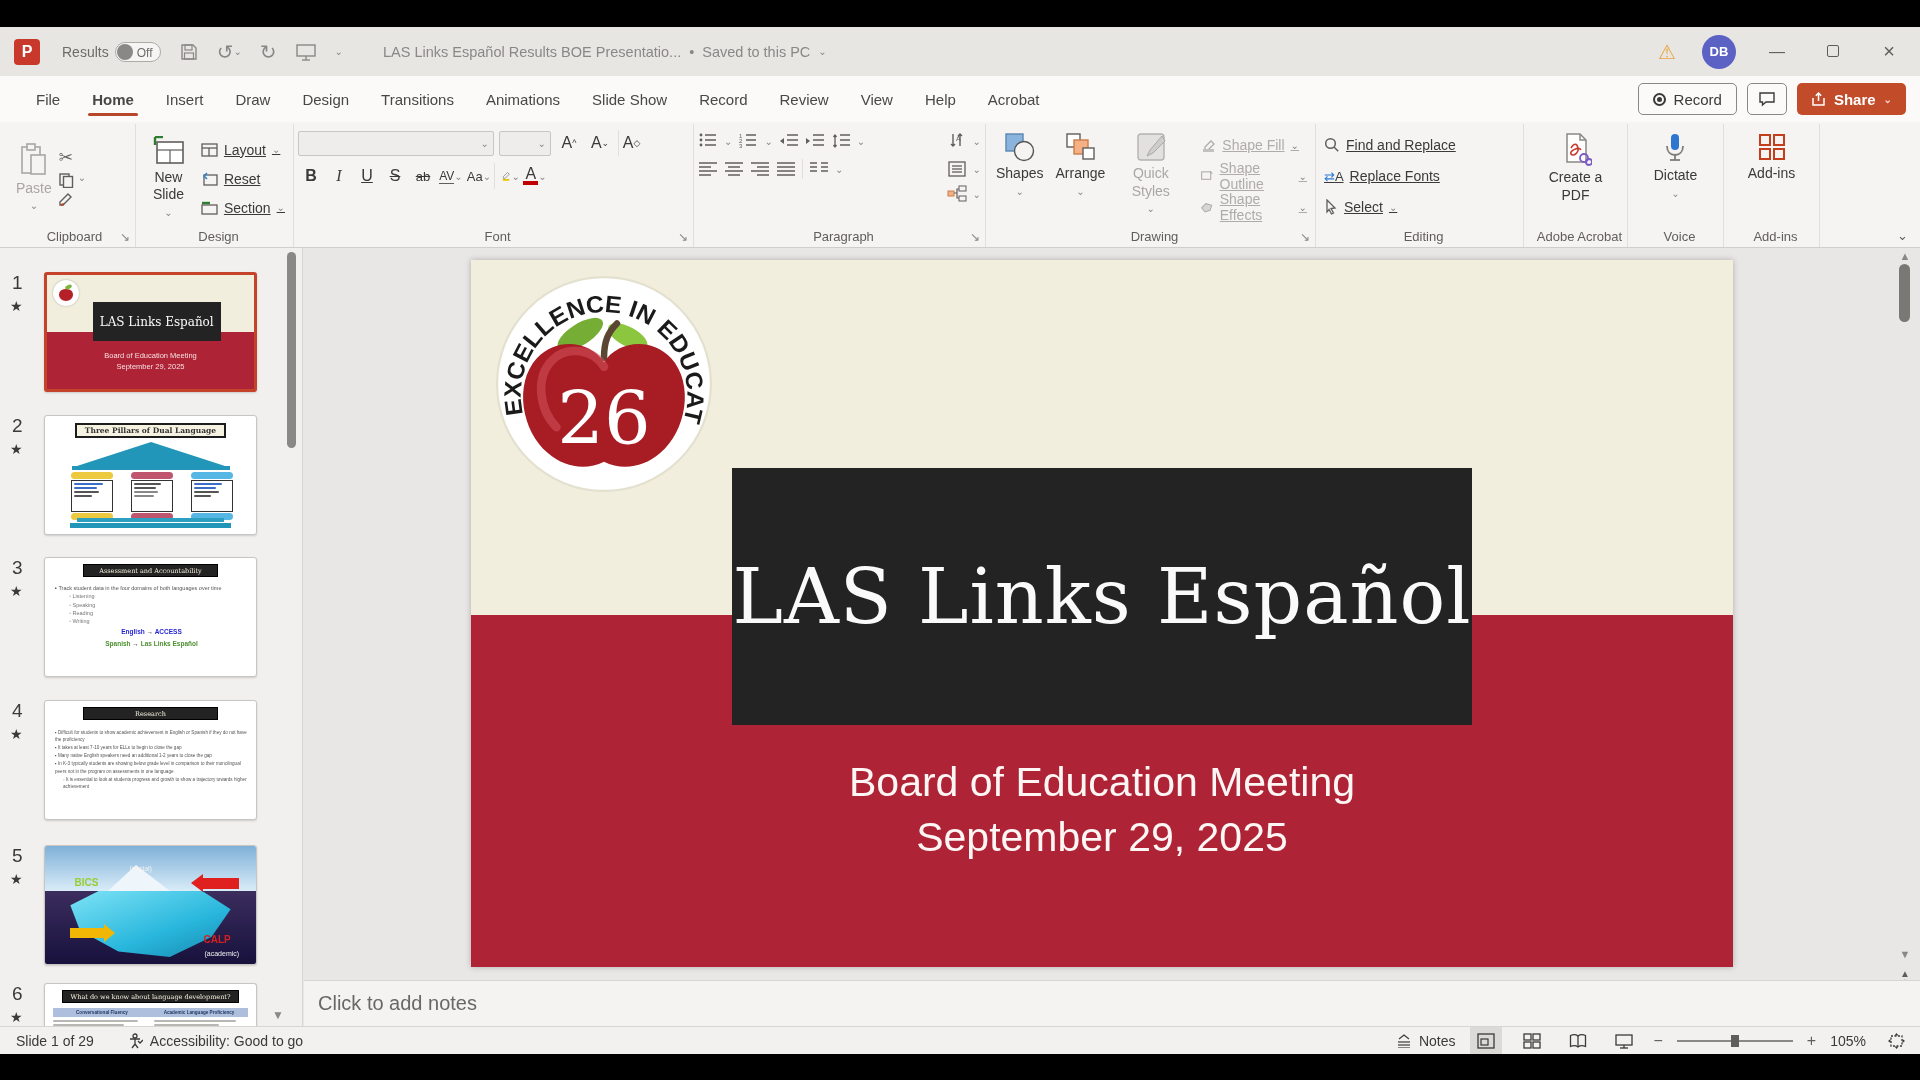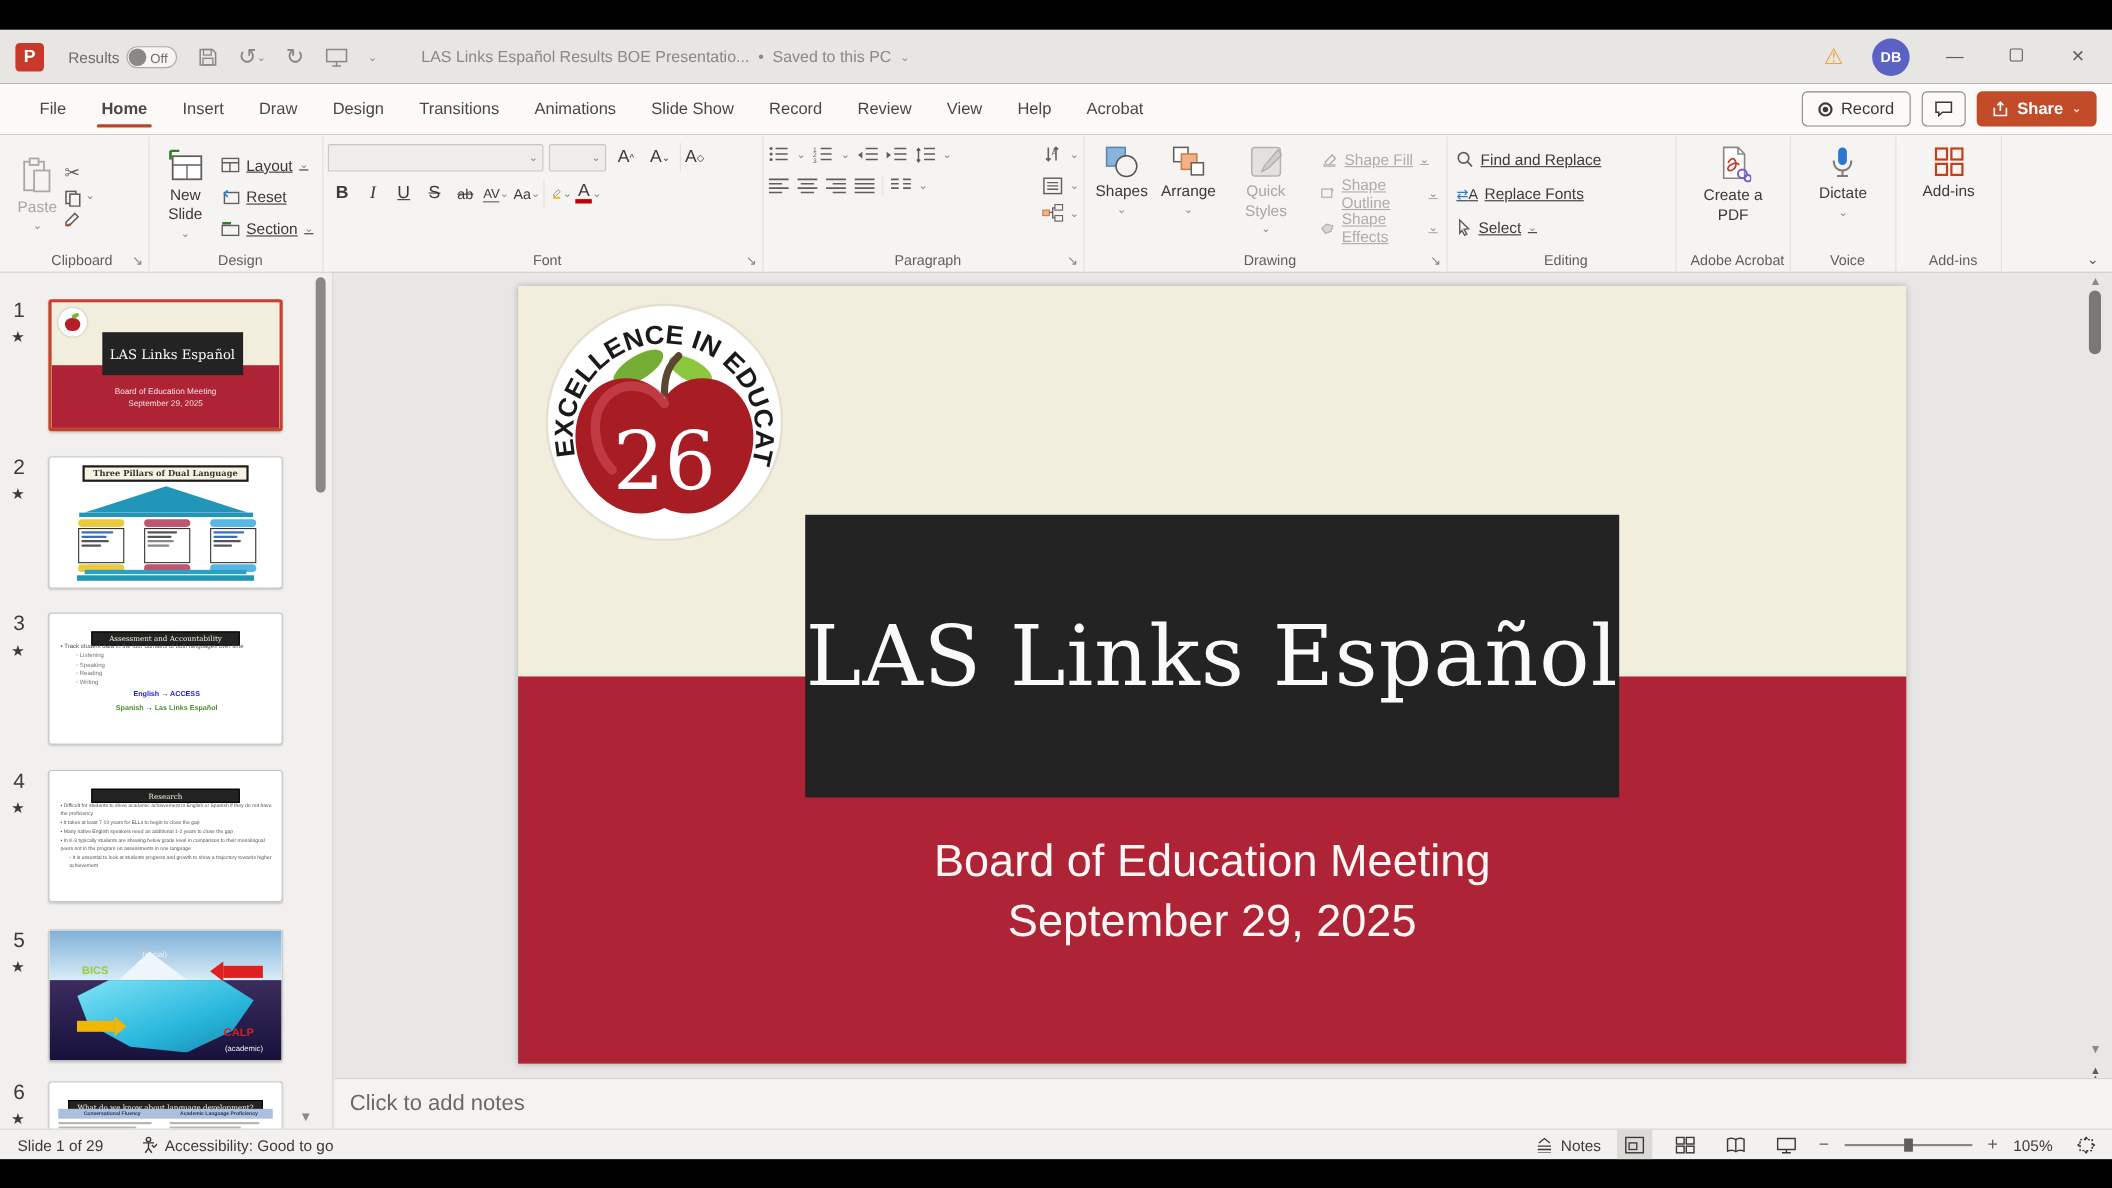--- a/index.html
+++ b/index.html
@@ -77,21 +77,21 @@
   .m2-roof { position:absolute; left:50%; top:26px; transform:translateX(-50%); width:0; height:0; border-left:74px solid transparent; border-right:74px solid transparent; border-bottom:24px solid #2196b8; }
   .m2-roofbar { position:absolute; left:50%; top:50px; transform:translateX(-50%); width:158px; height:4px; background:#2196b8; }
   .m2-base1 { position:absolute; left:12%; bottom:6px; width:76%; height:5px; background:#2196b8; }
   .m2-base2 { position:absolute; left:15%; bottom:12px; width:70%; height:4px; background:#2d9fc0; }
   .m2-pillar { position:absolute; top:56px; width:42px; height:47px; }
   .m2-cap { height:7px; border-radius:4px; }
   .m2-box { margin-top:1px; height:32px; background:#fff; border:1px solid #333; padding:2px 2px; display:flex; flex-direction:column; gap:2px; }
   .m2-line { height:2px; border-radius:1px; }
 
   
-  .mini-title { position:absolute; left:18%; top:16px; width:64%; height:13px; background:#232323; border:1px solid #000; display:flex; align-items:center; justify-content:center; color:#f5f0dc; font-family:"DejaVu Serif", serif; font-size:6.5px; }
+  .mini-title { position:absolute; left:18%; top:6px; width:64%; height:13px; background:#232323; border:1px solid #000; display:flex; align-items:center; justify-content:center; color:#f5f0dc; font-family:"DejaVu Serif", serif; font-size:6.5px; }
   .m3-body { position:absolute; left:10px; top:26px; right:8px; font-size:5.5px; color:#555; line-height:1.5; }
   .m3-sub { padding-left:14px; color:#777; }
   .m3-pair { text-align:center; font-weight:bold; font-size:6.5px; margin-top:2px; }
   .m4-body { position:absolute; left:10px; top:28px; right:8px; font-size:4.6px; color:#555; line-height:1.55; }
   .m4-body div { margin-bottom:1px; }
   .m6-band { position:absolute; left:4%; top:24px; width:92%; height:9px; background:#aebfdd; display:flex; }
   .m6-band div { flex:1; font-size:4.6px; color:#1f3864; display:flex; align-items:center; justify-content:center; font-weight:bold; }
   .m6-lines { position:absolute; left:4%; top:36px; width:92%; display:flex; gap:6px; }
   .m6-col { flex:1; display:flex; flex-direction:column; gap:2px; }
   .m6-col span { height:2px; background:#b9b7b4; border-radius:1px; }

